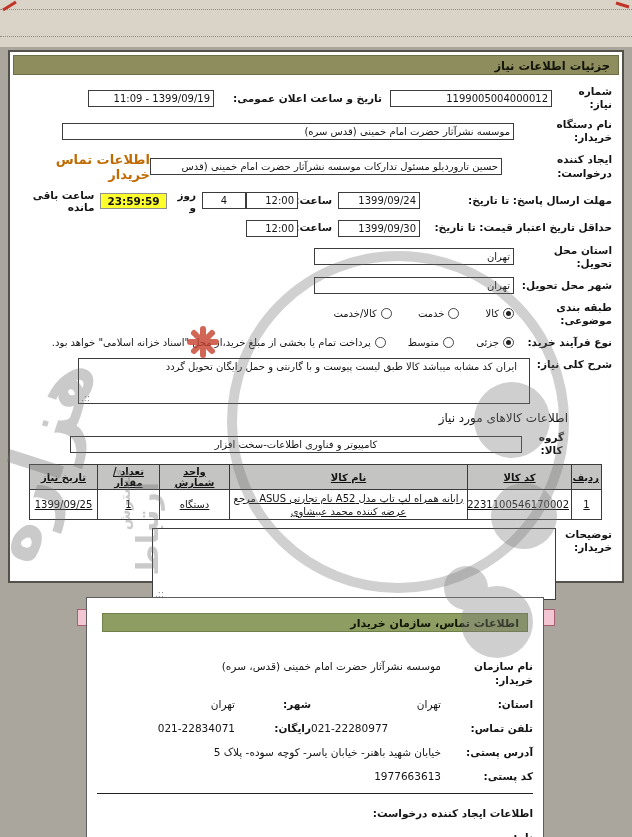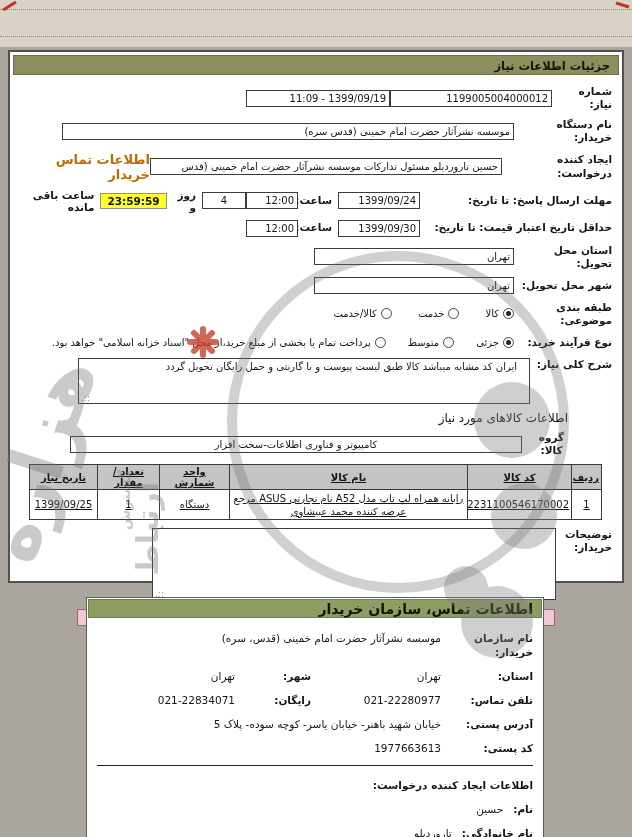--- a/index.html
+++ b/index.html
@@ -31,21 +31,21 @@
   }
   .form { padding:2px 10px 0; }
   .frow { display:flex; align-items:center; margin-bottom:7px; min-height:17px; }
   .lbl { font-weight:bold; font-size:10.5px; flex-shrink:0; padding-left:5px; line-height:1.25; }
   .field {
     background:#fff; border:1px solid #3c3c3c; height:17px; line-height:15px;
     font-size:10px; padding:0 3px; overflow:hidden; white-space:nowrap; flex-shrink:0;
   }
   .w60{width:60px}.w98{width:98px}.w110{width:110px}.w192{width:192px}
   .w82{width:82px}.w52{width:52px}.w40{width:40px}.w54{width:54px}
-  .w162{width:162px}.w176{width:176px}.w150{width:144px}
+  .w162{width:162px}.w176{width:176px}.w150{width:126px}
   .w452{width:452px}.w352{width:352px}.w56{width:56px}
   .link { color:#c06a00; font-weight:bold; font-size:13px; margin-right:auto; margin-left:8px; cursor:pointer; }
   .timer { display:flex; align-items:center; margin-right:auto; gap:6px; }
   .timer .word { font-size:10.5px; font-weight:bold; }
   .days-box { width:44px; text-align:center; }
   .countdown {
     background:#ffff2e; border:1px solid #8f8f8f; height:16px; line-height:14px;
     padding:0 6px; font-size:10.5px; font-weight:bold; direction:ltr;
   }
   .radio-group { display:flex; align-items:center; gap:26px; }
@@ -79,31 +79,31 @@
     font-family:inherit; font-weight:bold; font-size:10.5px;
     height:17px; line-height:14px; padding:0 10px; cursor:pointer;
   }
 
   
   .modal {
     position:absolute; top:597px; left:86px; width:458px; height:280px;
     background:#fff; border:1px solid #5e5e5e; z-index:2;
   }
   .modal-header {
-    margin:1px; height:19px; line-height:19px; background:#8e9d62; border:1px solid #70804a;
-    font-size:14px; font-weight:bold; color:#101505; padding-right:8px;
+    margin:15px; height:19px; line-height:19px; background:#8e9d62; border:1px solid #70804a;
+    font-size:11px; font-weight:bold; color:#101505; padding-right:8px;
   }
   .modal-body { padding-top:12px; }
   .mrow { display:flex; margin:0 10px 10px; font-size:10.5px; line-height:14px; }
   .mlbl { font-weight:bold; width:92px; flex-shrink:0; }
   .mval {}
   .mval.w130 { width:130px; flex-shrink:0; }
   .mlbl2 { font-weight:bold; width:76px; flex-shrink:0; }
   .inline-lbl { font-weight:bold; margin-left:10px; flex-shrink:0; }
-  .ltr { direction:ltr; unicode-bidi:isolate;text-align:right; }
+  .ltr { direction:ltr; unicode-bidi:isolate; }
   .mline { border:none; border-top:1px solid #222; margin:4px 10px 12px; }
 
   
   .watermark { position:absolute; top:0; left:0; z-index:10; pointer-events:none; }
 </style>
 </head>
 <body>
 <div id="page">
 
   <div class="top-strip">
@@ -111,20 +111,21 @@
     <div class="dotted-line l2"></div>
   </div>
 
   <div class="panel">
     <div class="panel-header">جزئیات اطلاعات نیاز</div>
     <div class="form">
 
       <div class="frow">
         <div class="lbl w60">شماره نیاز:</div>
         <div class="field w162">1199005004000012</div>
+        <div class="lbl w176" style="padding-right:8px">تاریخ و ساعت اعلان عمومی:</div>
         <div class="field w150">1399/09/19 - 11:09</div>
       </div>
 
       <div class="frow">
         <div class="lbl w98">نام دستگاه خریدار:</div>
         <div class="field w452">موسسه نشرآثار حضرت امام خمینی (قدس سره)</div>
       </div>
 
       <div class="frow">
         <div class="lbl w110">ایجاد کننده درخواست:</div>

